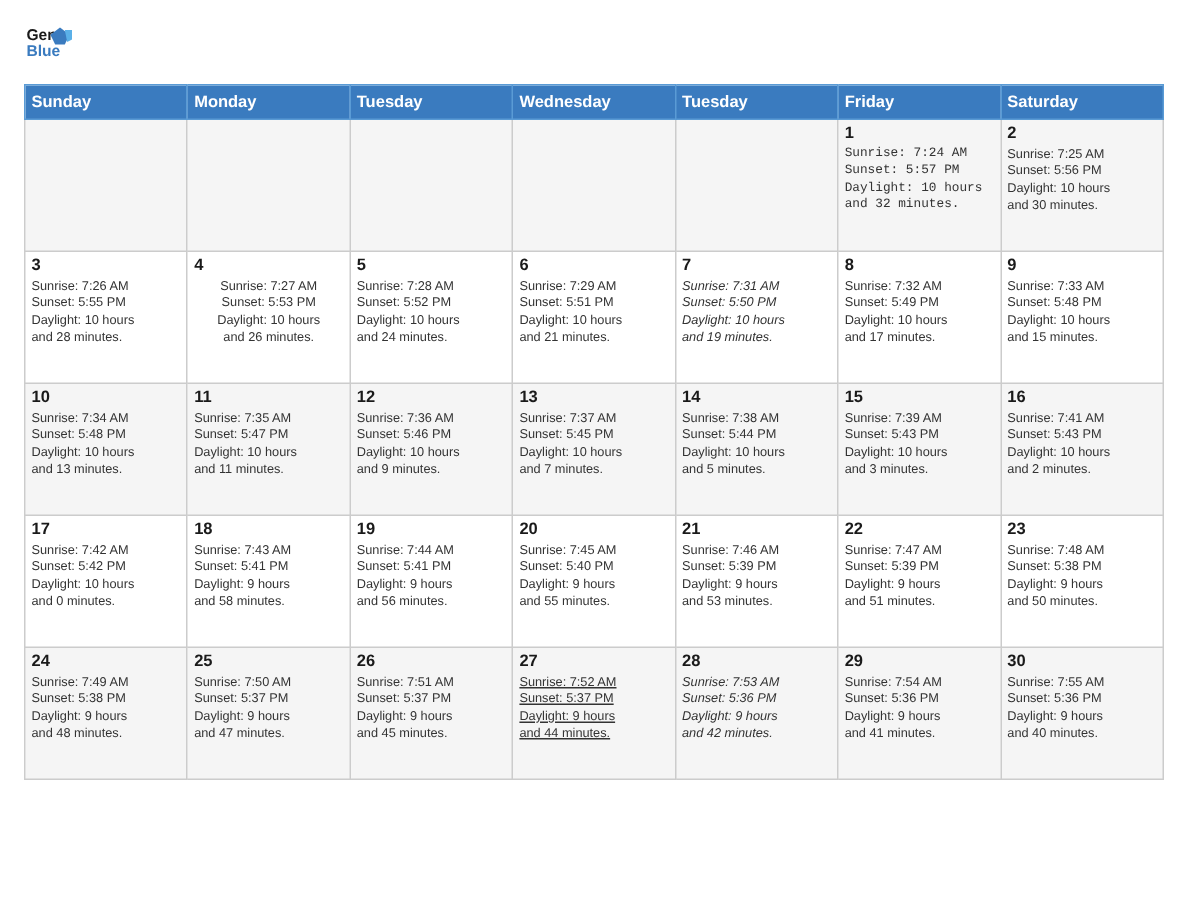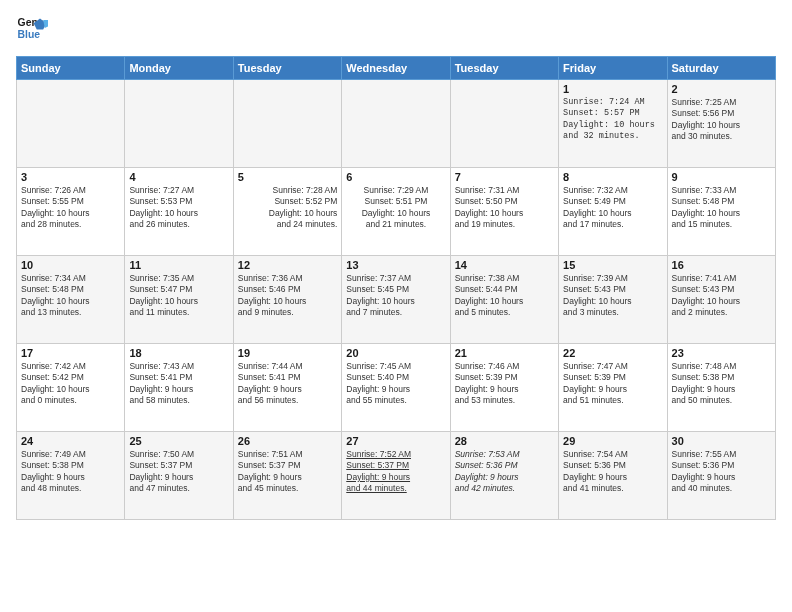--- a/index.html
+++ b/index.html
@@ -153,42 +153,42 @@
         <tr>
           <td>
             <span class="day-number">3</span>
             <div class="day-info" style="white-space: pre-line;">Sunrise: 7:26 AM
 Sunset: 5:55 PM
 Daylight: 10 hours
 and 28 minutes.</div>
           </td>
           <td>
             <span class="day-number">4</span>
-            <div class="day-info" style="white-space: pre-line;">Sunrise: 7:27 AM
+            <div class="day-info" style="white-space: pre-line; text-align: center;">Sunrise: 7:27 AM
 Sunset: 5:53 PM
 Daylight: 10 hours
 and 26 minutes.</div>
           </td>
           <td>
             <span class="day-number">5</span>
-            <div class="day-info" style="white-space: pre-line; text-align: right;">Sunrise: 7:28 AM
+            <div class="day-info" style="white-space: pre-line;">Sunrise: 7:28 AM
 Sunset: 5:52 PM
 Daylight: 10 hours
 and 24 minutes.</div>
           </td>
           <td>
             <span class="day-number">6</span>
-            <div class="day-info" style="white-space: pre-line; text-align: center;">Sunrise: 7:29 AM
+            <div class="day-info" style="white-space: pre-line;">Sunrise: 7:29 AM
 Sunset: 5:51 PM
 Daylight: 10 hours
 and 21 minutes.</div>
           </td>
           <td>
             <span class="day-number">7</span>
-            <div class="day-info" style="white-space: pre-line;">Sunrise: 7:31 AM
+            <div class="day-info" style="white-space: pre-line; font-style: italic;">Sunrise: 7:31 AM
 Sunset: 5:50 PM
 Daylight: 10 hours
 and 19 minutes.</div>
           </td>
           <td>
             <span class="day-number">8</span>
             <div class="day-info" style="white-space: pre-line;">Sunrise: 7:32 AM
 Sunset: 5:49 PM
 Daylight: 10 hours
 and 17 minutes.</div>

